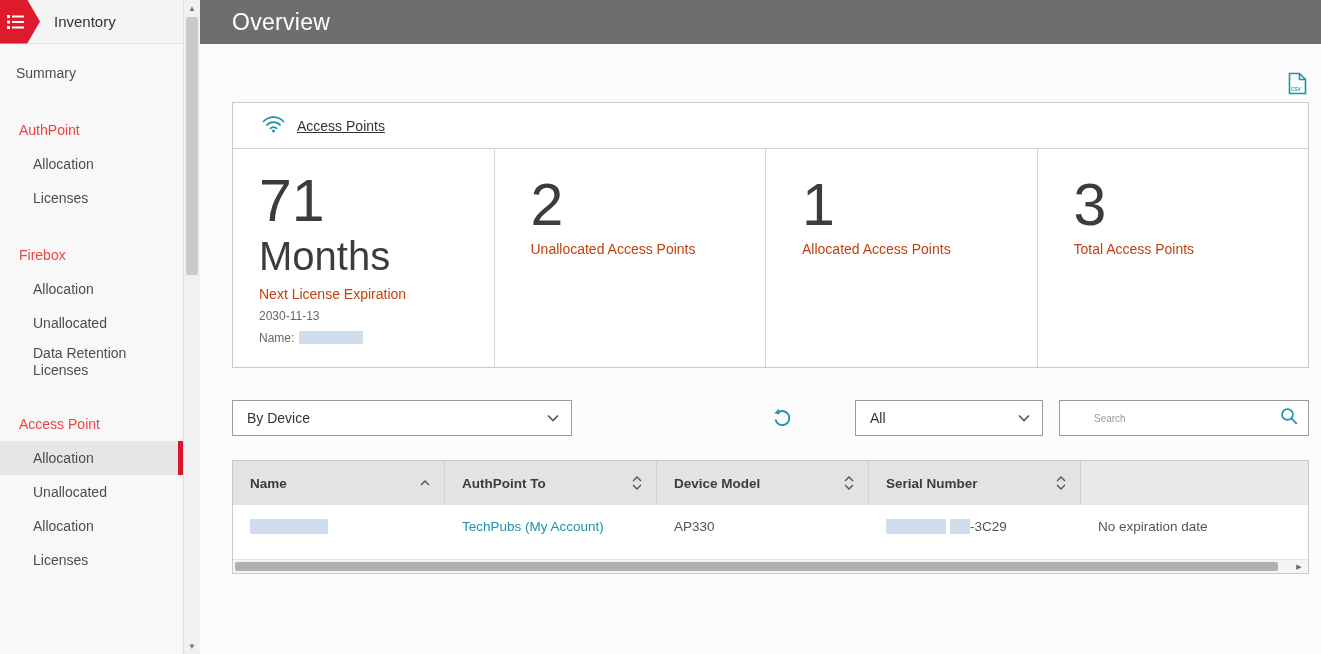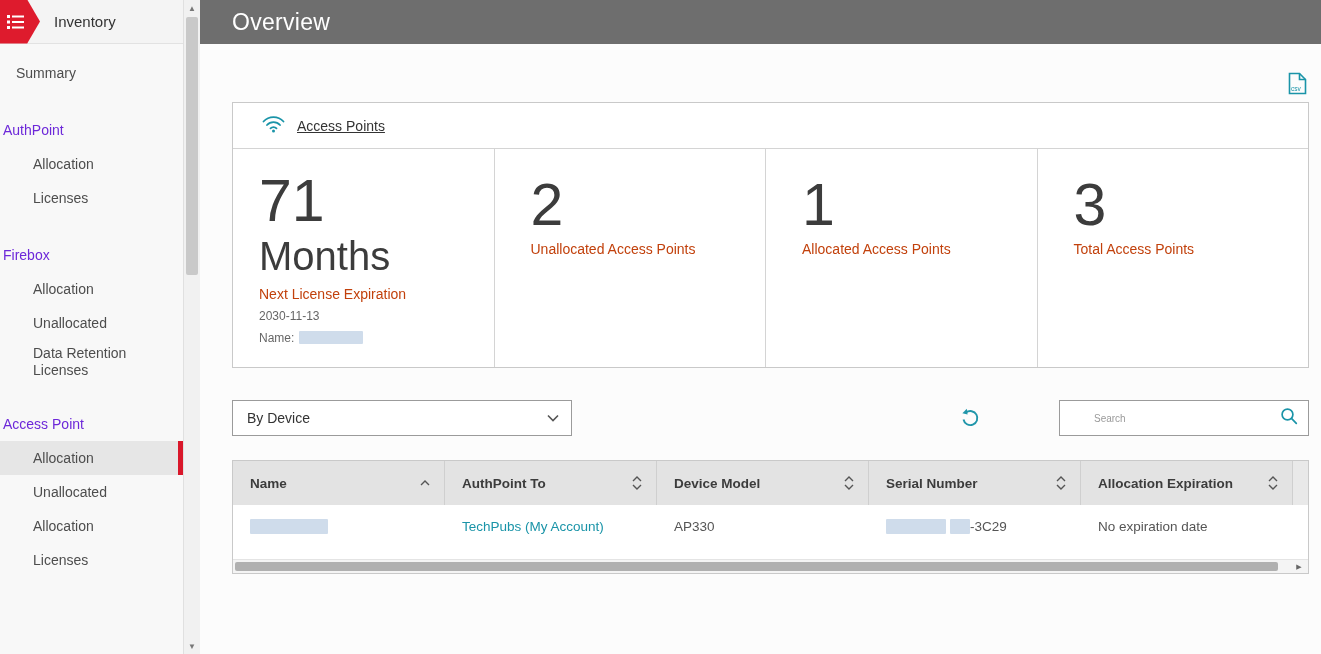--- a/index.html
+++ b/index.html
@@ -15,21 +15,21 @@
   .sidebar-header { height:44px; display:flex; align-items:center; background:#f4f4f4; border-bottom:1px solid #e2e2e2; }
   .inv-flag {
     width:40px; height:44px; background:#de1b2d; flex-shrink:0;
     clip-path:polygon(0 0, 68% 0, 100% 50%, 68% 100%, 0 100%);
     display:flex; align-items:center; padding-left:7px;
   }
   .sidebar-title { margin-left:14px; font-size:15px; color:#333; }
   .nav { padding-top:12px; }
   .nav-item { height:34px; display:flex; align-items:center; font-size:14px; cursor:pointer; }
   .nav-item.top   { padding-left:16px; color:#4d4d4d; }
-  .nav-item.section { padding-left:3px; color:#6d28d9; margin-top:23px; }
+  .nav-item.section { padding-left:19px; color:#ef4444; margin-top:23px; }
   .nav-item.sub   { padding-left:33px; color:#4d4d4d; }
   .nav-item.sub.wrap { height:auto; min-height:42px; padding-top:5px; padding-bottom:5px; line-height:17px; align-items:flex-start; padding-right:10px; }
   .nav-item.selected { background:#e6e6e6; border-right:5px solid #d9172a; }
 
   
   .v-scroll { width:17px; flex-shrink:0; background:#f1f1f1; border-left:1px solid #e0e0e0; position:relative; }
   .v-scroll .arrow { position:absolute; left:0; width:100%; height:16px; font-size:8px; color:#777; display:flex; align-items:center; justify-content:center; }
   .v-scroll .arrow.up { top:0; }
   .v-scroll .arrow.down { bottom:0; }
   .v-scroll .thumb { position:absolute; top:17px; left:2px; width:12px; height:258px; background:#c9c9c9; border-radius:2px; }
@@ -203,20 +203,28 @@
             </svg>
         </span>
       </div>
       <div class="spacer"></div>
       <span class="refresh">
         <svg width="22" height="22" viewBox="0 0 22 22">
           <path d="M4.5 12.5 A 7 7 0 1 0 7 5.6" fill="none" stroke="#2096aa" stroke-width="1.9"></path>
           <polygon points="7.8,1.8 8.6,7.4 3.4,6.2" fill="#2096aa"></polygon>
         </svg>
       </span>
+      <div class="select mid">
+        <span>All</span>
+        <span class="chev">
+          <svg width="12" height="8" viewBox="0 0 12 8">
+              <polyline points="1,1.5 6,6.5 11,1.5" fill="none" stroke="#555" stroke-width="1.6"></polyline>
+            </svg>
+        </span>
+      </div>
       <div class="gap16"></div>
       <div class="search-box">
         <input type="text" placeholder="Search" style="">
         <span>
           <svg width="18" height="18" viewBox="0 0 18 18">
             <circle cx="7.5" cy="7.5" r="5.4" fill="none" stroke="#1a94a8" stroke-width="1.7"></circle>
             <line x1="11.7" y1="11.7" x2="16.3" y2="16.3" stroke="#1a94a8" stroke-width="1.7" stroke-linecap="round"></line>
           </svg>
         </span>
       </div>
@@ -258,31 +266,20 @@
           <span>Serial Number</span>
           <span class="sorts">
             <svg width="10" height="6" viewBox="0 0 10 6">
                 <polyline points="1,5 5,1 9,5" fill="none" stroke="#555" stroke-width="1.4"></polyline>
               </svg>
             <svg width="10" height="6" viewBox="0 0 10 6">
                 <polyline points="1,1 5,5 9,1" fill="none" stroke="#555" stroke-width="1.4"></polyline>
               </svg>
           </span>
         </div>
-        <div class="th">
-          <span>Allocation Expiration</span>
-          <span class="sorts">
-            <svg width="10" height="6" viewBox="0 0 10 6">
-                <polyline points="1,5 5,1 9,5" fill="none" stroke="#555" stroke-width="1.4"></polyline>
-              </svg>
-            <svg width="10" height="6" viewBox="0 0 10 6">
-                <polyline points="1,1 5,5 9,1" fill="none" stroke="#555" stroke-width="1.4"></polyline>
-              </svg>
-          </span>
-        </div>
         <div class="filler"></div>
       </div>
 
       <div class="trow">
         <div class="td">
           <span class="redact" style="width:78px; height:15px;"></span>
         </div>
         <div class="td">
           <a href="#">TechPubs (My Account)</a>
         </div>

